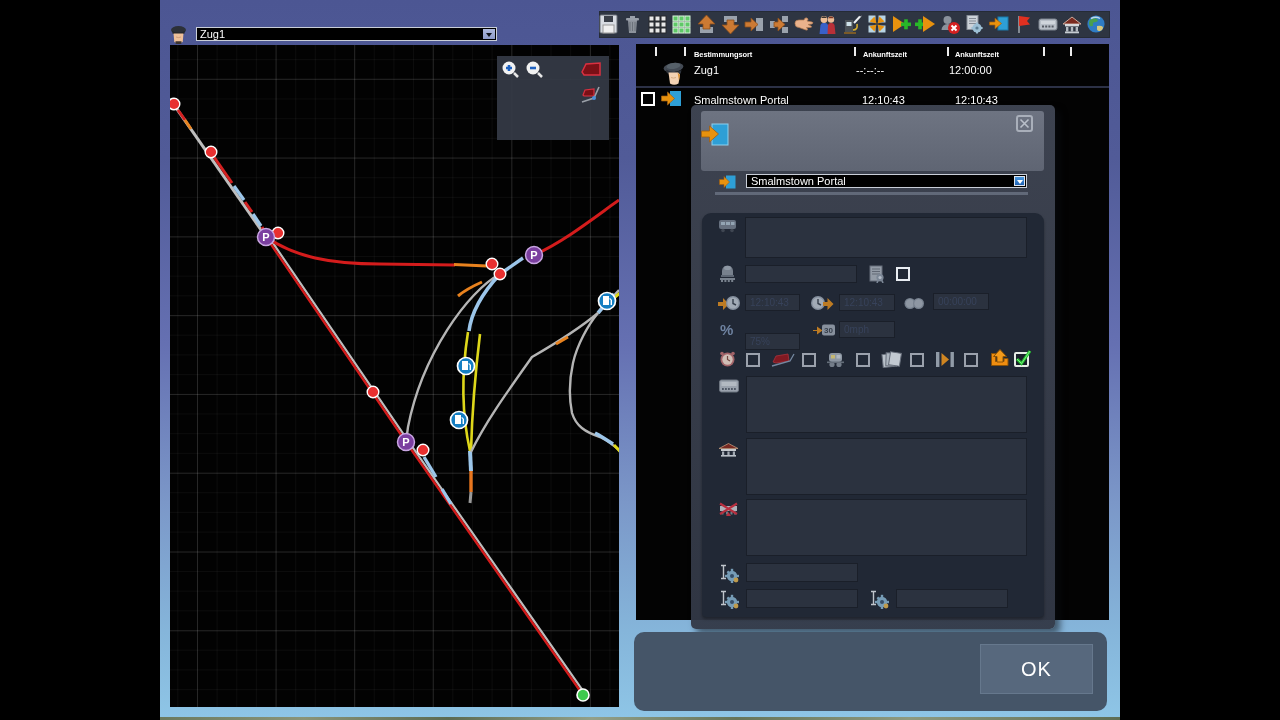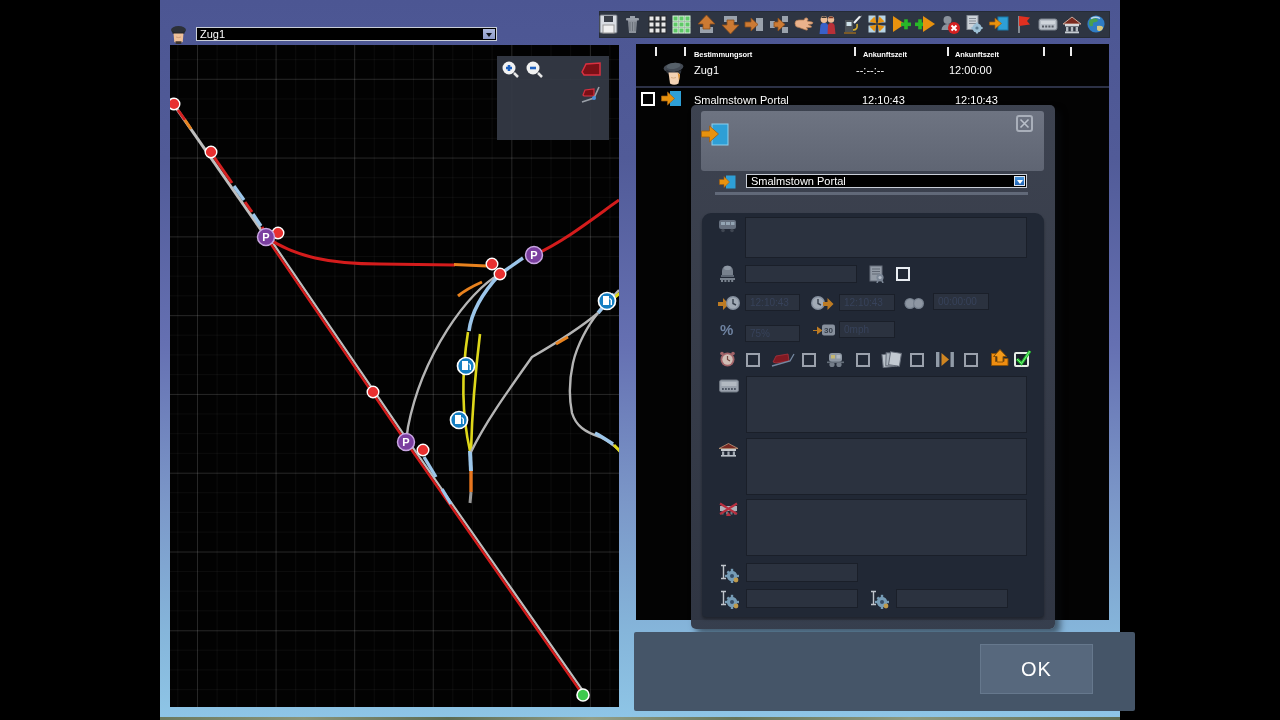--- a/index.html
+++ b/index.html
@@ -21,21 +21,21 @@
 .tick{position:absolute;top:0;width:1.5px;height:9px;background:#ececec;}
 .trow{position:absolute;left:0;width:473px;color:#fff;}
 #rowsep{position:absolute;left:0;top:42px;width:473px;height:2px;background:#2c3146;}
 #modal{position:absolute;left:691px;top:105px;width:364px;height:524px;background:linear-gradient(180deg,rgba(64,70,84,0.95),rgba(50,56,70,0.95));border-radius:5px;box-shadow:5px 5px 7px rgba(10,12,18,0.55);}
 #mhead{position:absolute;left:10px;top:6px;width:343px;height:60px;background:linear-gradient(180deg,#6e7482,#5f6573);border-radius:3px;}
 #mclose{position:absolute;left:325px;top:10px;width:13px;height:13px;border:2px solid #a9afba;border-radius:3px;}
 #mclose svg{display:block}
 #mpanel{position:absolute;left:11px;top:108px;width:342px;height:404px;background:#212835;border-radius:9px 9px 4px 4px;box-shadow:0 2px 3px rgba(0,0,0,.35);}
 .fld{position:absolute;background:#2b323f;border:1px solid #1a1f29;box-sizing:border-box;color:#37425a;font-size:10px;line-height:15px;padding-left:4px;}
 .cb{position:absolute;width:10px;height:10px;border:2px solid #9ba1ac;background:transparent;}
-#botpanel{position:absolute;left:634px;top:632px;width:473px;height:79px;background:#455568;border-radius:2px;padding-left:28px;}
+#botpanel{position:absolute;left:634px;top:632px;width:473px;height:79px;background:#455568;border-radius:10px;}
 #okbtn{position:absolute;left:346px;top:12px;width:113px;height:50px;background:#57687d;border:1px solid #66788d;box-sizing:border-box;color:#fff;font-size:20px;text-align:center;line-height:48px;letter-spacing:1px;}
 #dd1{position:absolute;left:196px;top:27px;width:301px;height:14px;background:#000;border:1px solid #c9ced8;box-sizing:border-box;}
 #dd1 span{position:absolute;left:3px;top:0px;color:#fff;font-size:11px;line-height:12px;}
 #dd1 .arr{position:absolute;right:1px;top:1px;width:12px;height:10px;background:linear-gradient(180deg,#aeb9dd,#8d9ac9);}
 #dd1 .arr:after{content:"";position:absolute;left:3px;top:3.5px;border-left:3.5px solid transparent;border-right:3.5px solid transparent;border-top:4.5px solid #10131c;}
 #mdd{position:absolute;left:55px;top:69px;width:281px;height:14px;background:#000;border:1px solid #c9ced8;box-sizing:border-box;}
 #mdd span{position:absolute;left:4px;top:0;color:#fff;font-size:11px;line-height:13px;}
 #mdd .arr{position:absolute;right:1px;top:1px;width:11px;height:10px;background:linear-gradient(180deg,#4d9ae0,#1f62b4);border:1px solid #dfe5ee;box-sizing:border-box;}
 #mdd .arr:after{content:"";position:absolute;left:1.5px;top:2.5px;border-left:3px solid transparent;border-right:3px solid transparent;border-top:4px solid #fff;}
 #mdivider{position:absolute;left:24px;top:87px;width:313px;height:3px;background:#828a9c;opacity:.55;}
@@ -396,21 +396,21 @@
         </svg>
 <div class="fld" style="left:137px;top:81px;width:56px;height:17px">12:10:43</div>
 <svg style="position:absolute;left:202px;top:84px" width="22" height="13" opacity="0.8">
           <circle cx="6" cy="6.5" r="5.5" fill="#8d98a6"></circle>
           <circle cx="6" cy="6.5" r="4.2" fill="#aab3bf"></circle>
           <circle cx="14.5" cy="6.5" r="5.5" fill="#8d98a6"></circle>
           <circle cx="14.5" cy="6.5" r="4.2" fill="#aab3bf"></circle>
         </svg>
 <div class="fld" style="left:231px;top:80px;width:56px;height:17px">00:00:00</div>
 <div class="mlabel" style="left:18px;top:108px;font-size:15px;color:#6e82a0">%</div>
-<div class="fld" style="left:43px;top:112px;width:55px;height:17px">75%</div>
+<div class="fld" style="left:43px;top:120px;width:55px;height:17px">75%</div>
 <svg style="position:absolute;left:110px;top:110px" width="25" height="15" opacity="0.85">
           <path d="M1,7 h4 v-3.5 l5.5,4 -5.5,4 v-3.5 h-4 z" fill="#d98a20"></path>
           <rect x="10" y="1.5" width="13" height="11" rx="2" fill="#99a3b0"></rect>
           <text x="16.5" y="10" font-size="8" font-weight="bold" fill="#3c4450" text-anchor="middle" font-family="Liberation Sans,sans-serif">30</text>
         </svg>
 <div class="fld" style="left:137px;top:108px;width:56px;height:17px">0mph</div>
 <svg style="position:absolute;left:17px;top:137px" width="17" height="18" opacity="0.9">
           <circle cx="8.5" cy="9.5" r="7" fill="#b06a6e"></circle>
           <circle cx="8.5" cy="9.5" r="5.2" fill="#e3cfc5"></circle>
           <circle cx="3" cy="3.5" r="1.8" fill="#b06a6e"></circle>

